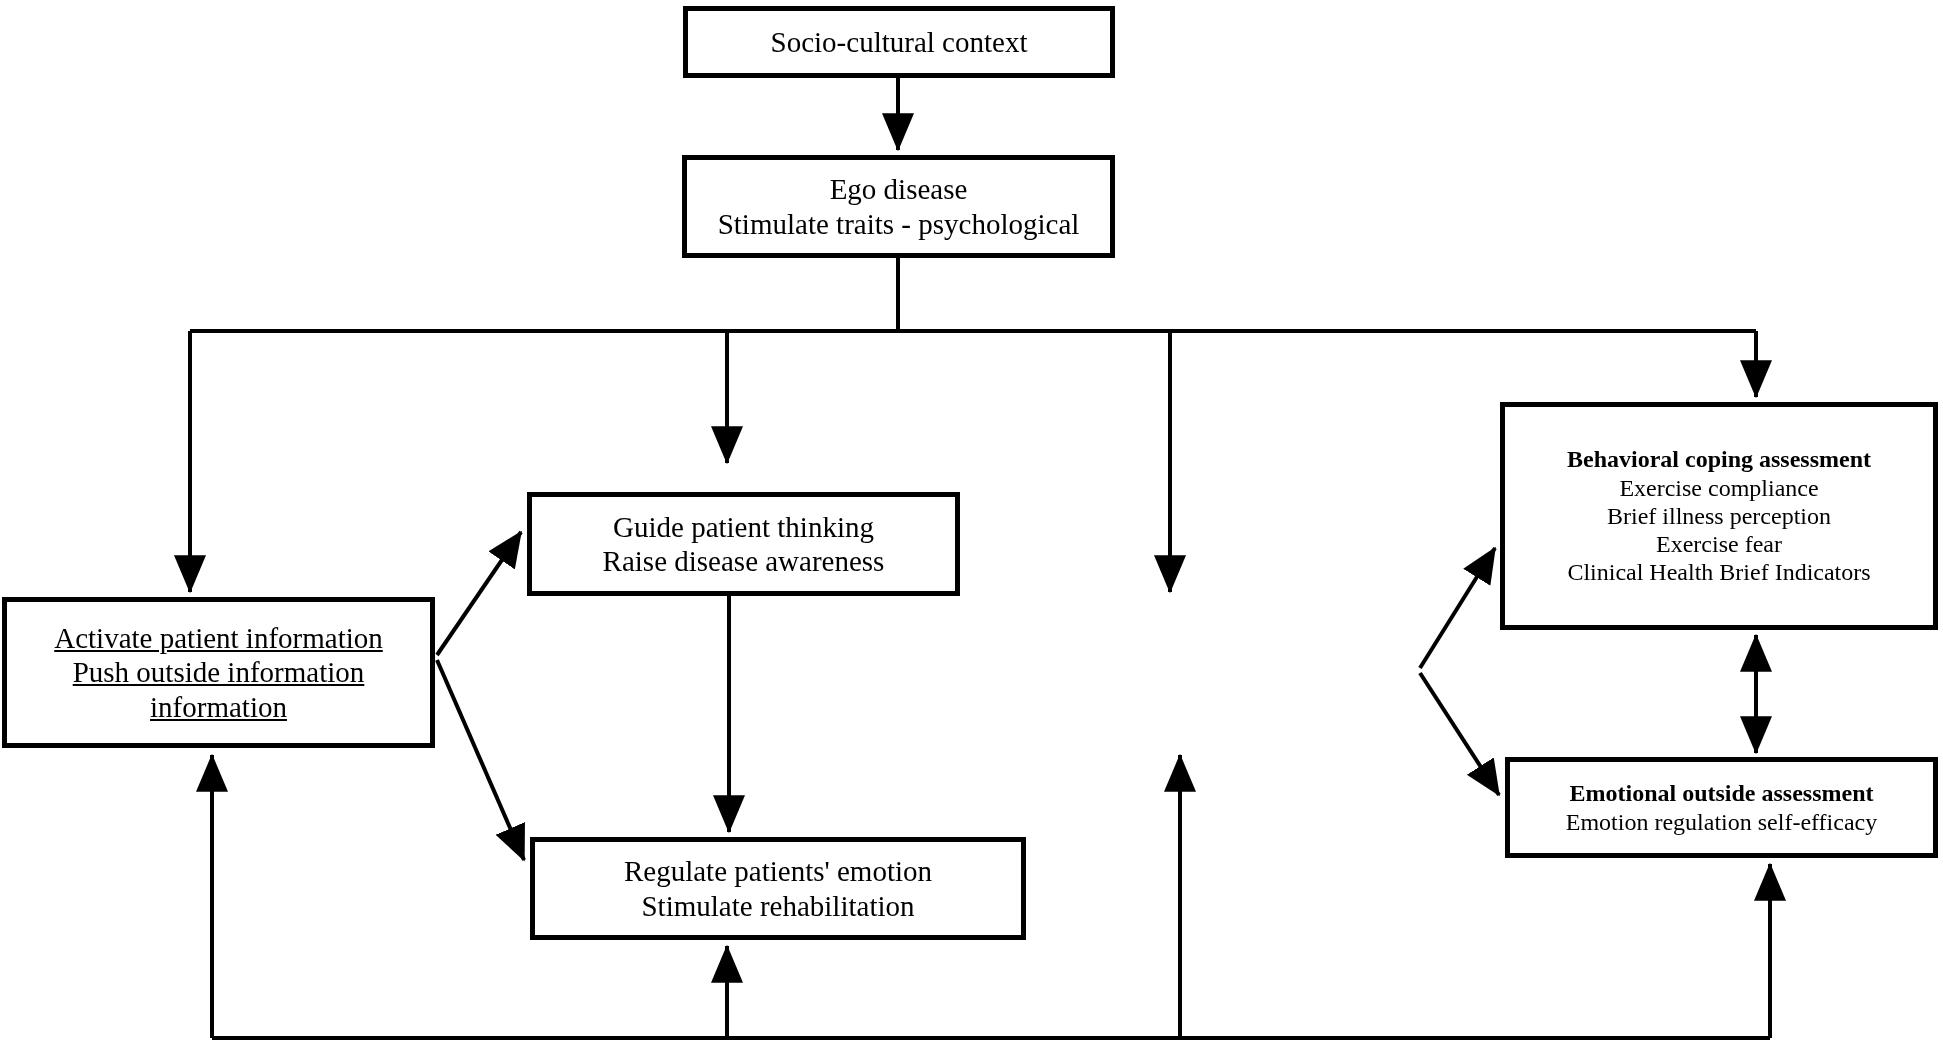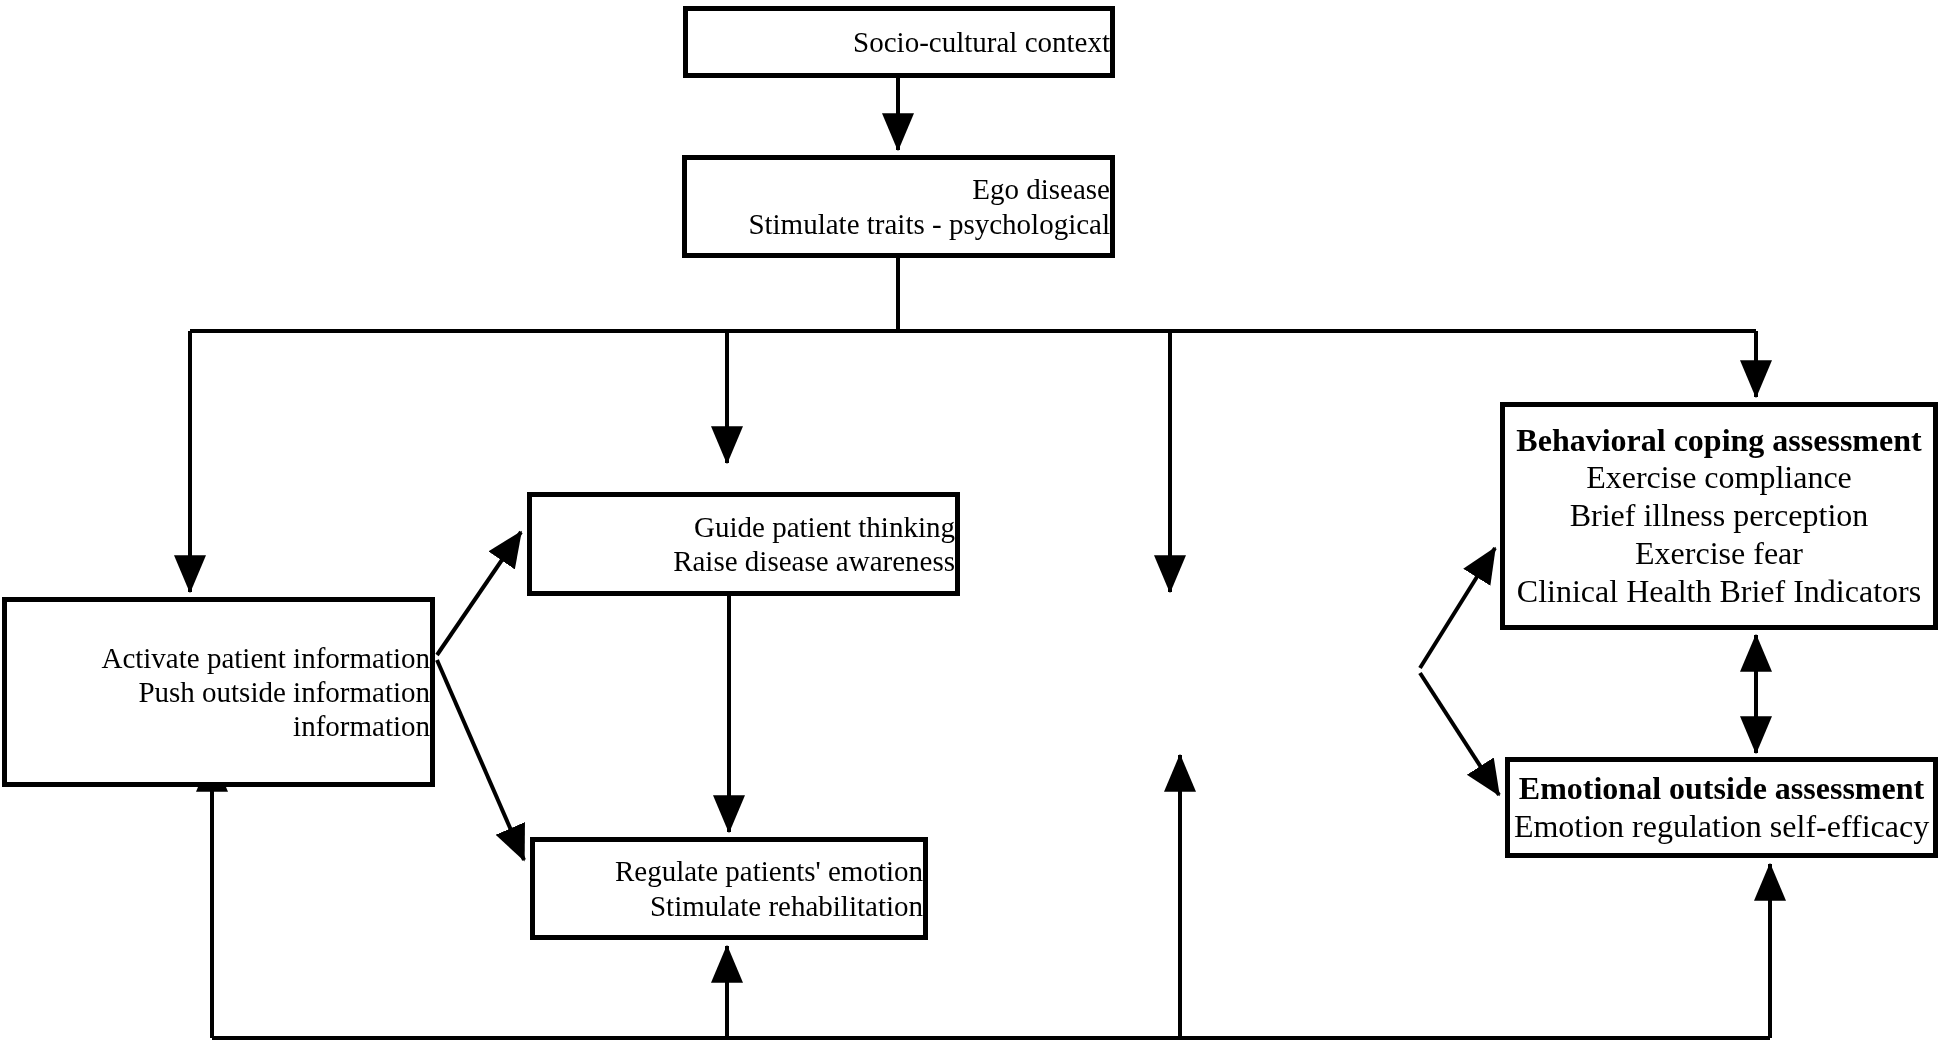--- a/index.html
+++ b/index.html
@@ -25,22 +25,22 @@
     color:#000000;
     z-index:3;
   }
   .node .line{
     display:block;
     width:100%;
     line-height:1.18;
     white-space:nowrap;
   }
   .node .line.bold{font-weight:bold;}
-  .fs28{font-size:32px;}
-  .fs29{font-size:29px;text-align:right;}
+  .fs28{font-size:24px;}
+  .fs29{font-size:29px;}
 </style>
 </head>
 <body>
 
 <div id="stage">
 
   <svg id="edges" viewBox="0 0 1943 1049" xmlns="http://www.w3.org/2000/svg">
     <defs>
       <marker id="ah" markerWidth="12" markerHeight="12" refX="9.2" refY="4" orient="auto" markerUnits="strokeWidth">
         <path d="M0,0 L9.5,4 L0,8 z" fill="#000"></path>
@@ -126,32 +126,32 @@
 
   <div class="node" style="left:683px;top:6px;width:432px;height:72px;">
     <span class="line fs29">Socio-cultural context</span>
   </div>
 
   <div class="node" style="left:682px;top:155px;width:433px;height:103px;">
     <span class="line fs29">Ego disease</span>
     <span class="line fs29">Stimulate traits - psychological</span>
   </div>
 
-  <div class="node" style="left:2px;top:597px;width:433px;height:190px;">
+  <div class="node" style="left:2px;top:597px;width:433px;height:151px;text-decoration:underline;">
     <span class="line fs29">Activate patient information</span>
     <span class="line fs29">Push outside information</span>
     <span class="line fs29">information</span>
   </div>
 
   <div class="node" style="left:527px;top:492px;width:433px;height:104px;">
     <span class="line fs29">Guide patient thinking</span>
     <span class="line fs29">Raise disease awareness</span>
   </div>
 
-  <div class="node" style="left:530px;top:837px;width:398px;height:103px;">
+  <div class="node" style="left:530px;top:837px;width:496px;height:103px;">
     <span class="line fs29">Regulate patients' emotion</span>
     <span class="line fs29">Stimulate rehabilitation</span>
   </div>
 
 
   <div class="node" style="left:1500px;top:402px;width:438px;height:228px;">
     <span class="line fs28 bold">Behavioral coping assessment</span>
     <span class="line fs28">Exercise compliance</span>
     <span class="line fs28">Brief illness perception</span>
     <span class="line fs28">Exercise fear</span>

